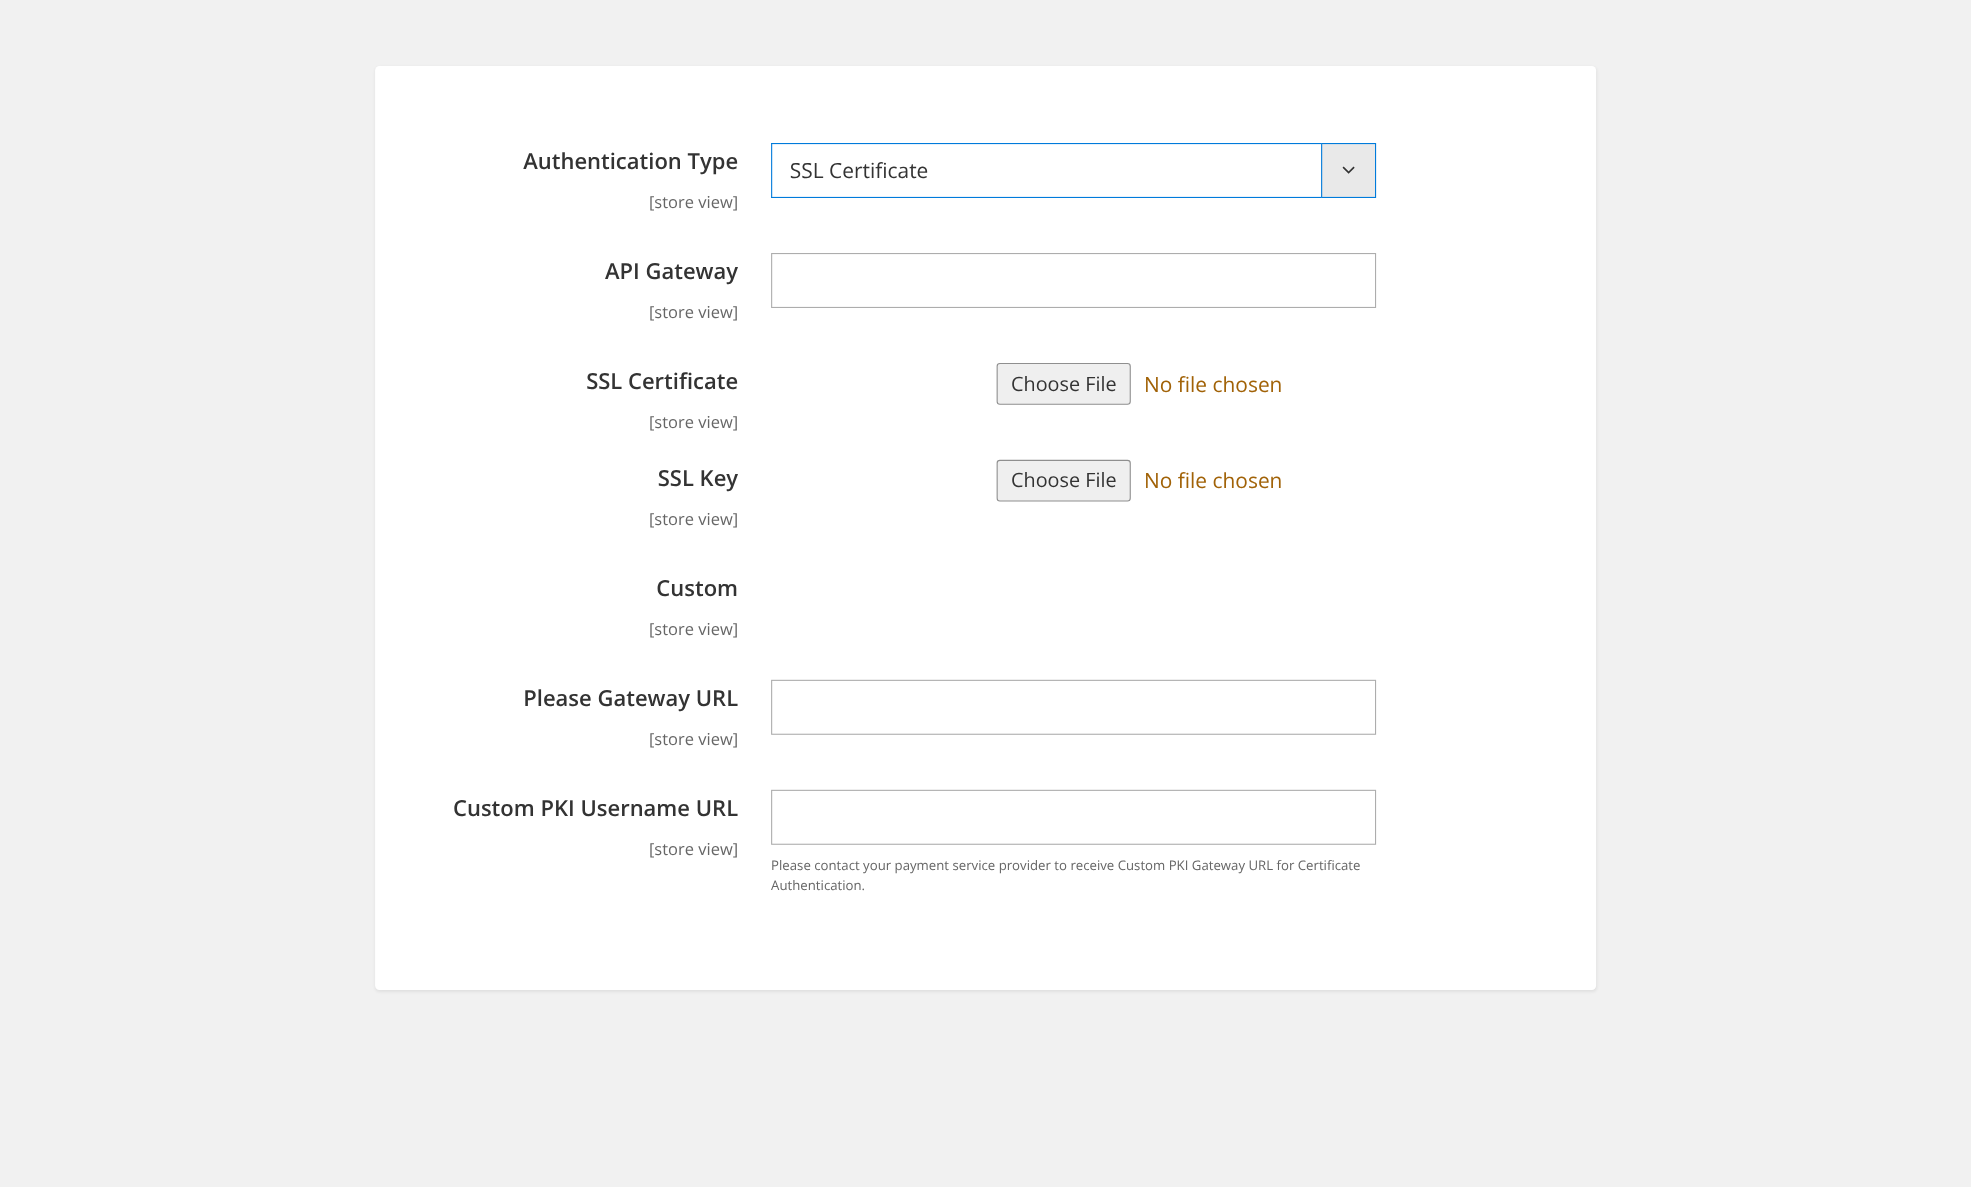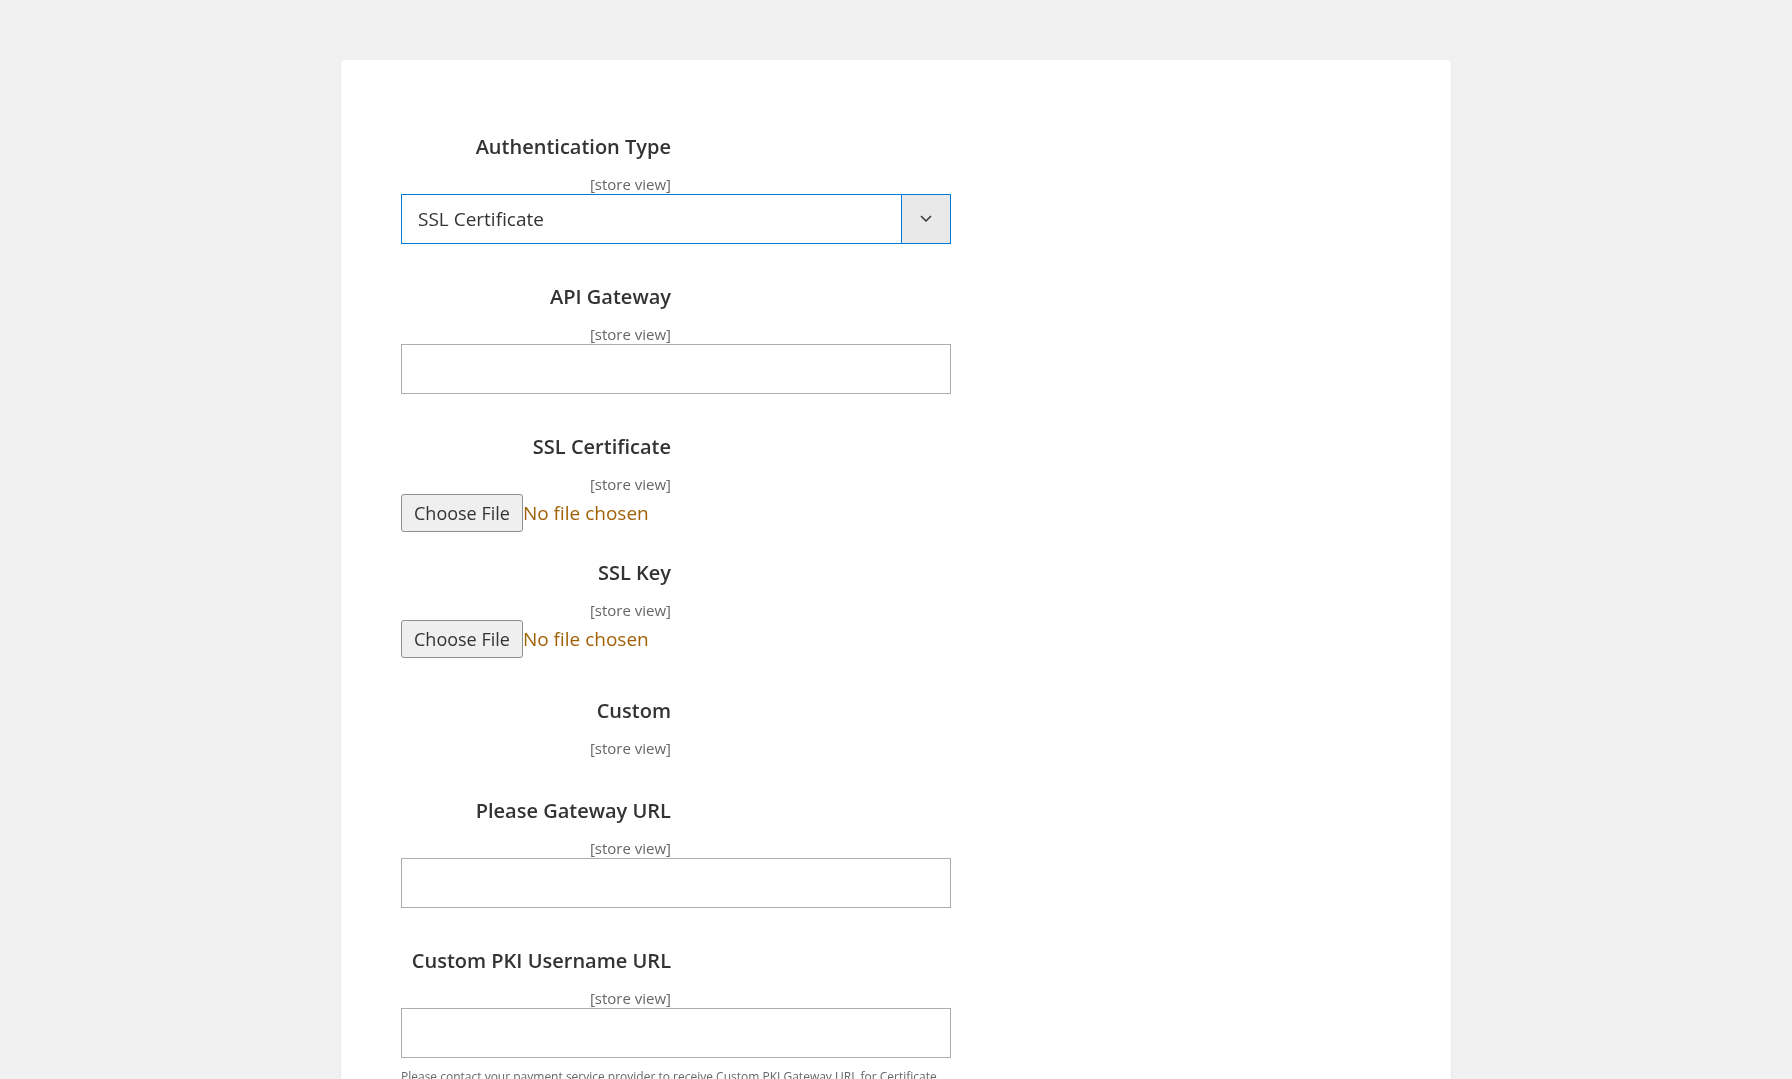--- a/index.html
+++ b/index.html
@@ -18,21 +18,20 @@
       background: #ffffff;
       width: 1110px;
       border-radius: 4px;
       box-shadow: 0 1px 3px rgba(0,0,0,0.07);
       padding: 70px 80px 50px 60px;
     }
     .form-row {
       display: flex;
       align-items: flex-start;
       margin-bottom: 36px;
-      flex-direction: column;
     }
     .form-row.tight {
       margin-bottom: 24px;
     }
     .label-col {
       width: 300px;
       text-align: right;
       padding-right: 30px;
       padding-top: 4px;
     }
@@ -95,21 +94,22 @@
       border: 1px solid #adadad;
       padding: 0 16px;
       font-size: 19px;
       color: #333;
       background: #fff;
       font-family: inherit;
     }
     .file-row {
       display: flex;
       align-items: center;
-      gap: 0;
+      gap: 12px;
+      justify-content: center;
     }
     .file-button {
       font-family: inherit;
       font-size: 18px;
       color: #333;
       background: #efefef;
       border: 1px solid #8f8f8f;
       border-radius: 3px;
       padding: 6px 12px;
       cursor: pointer;

